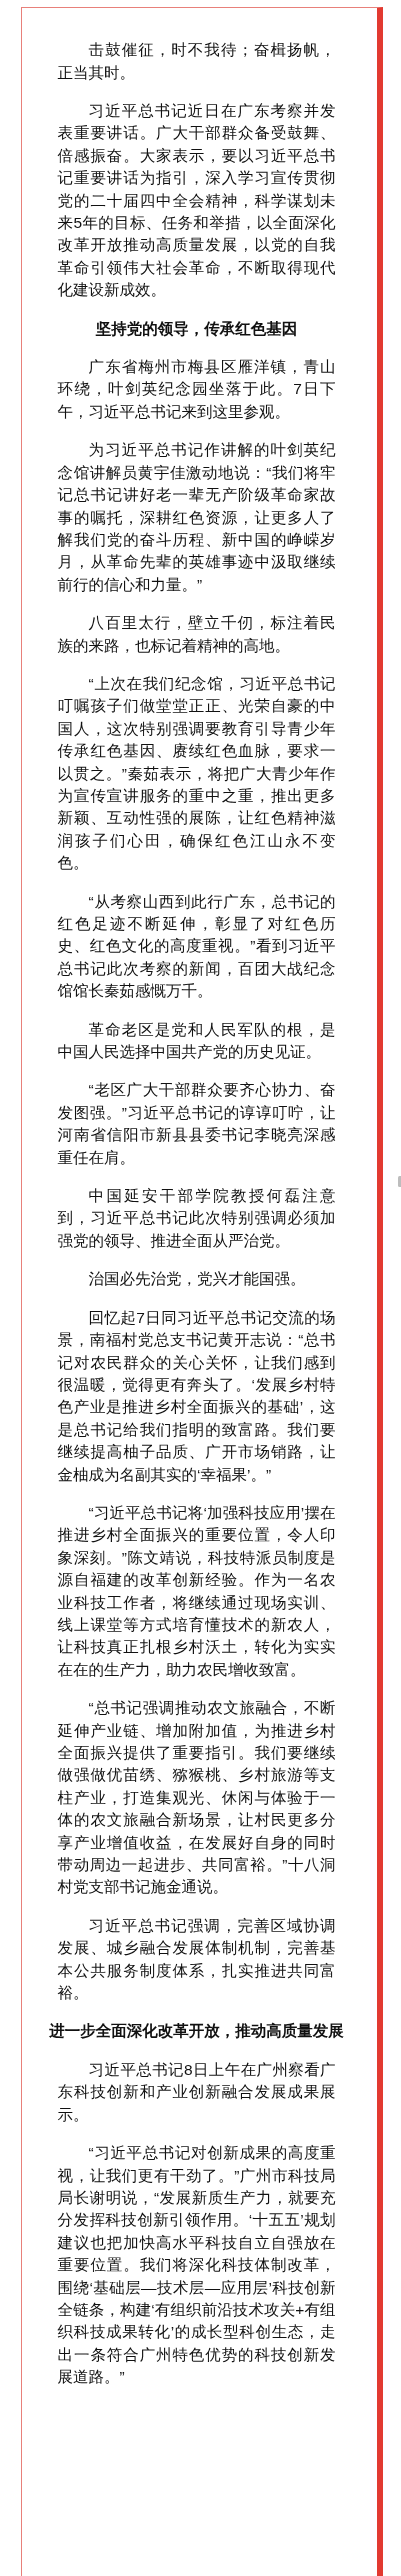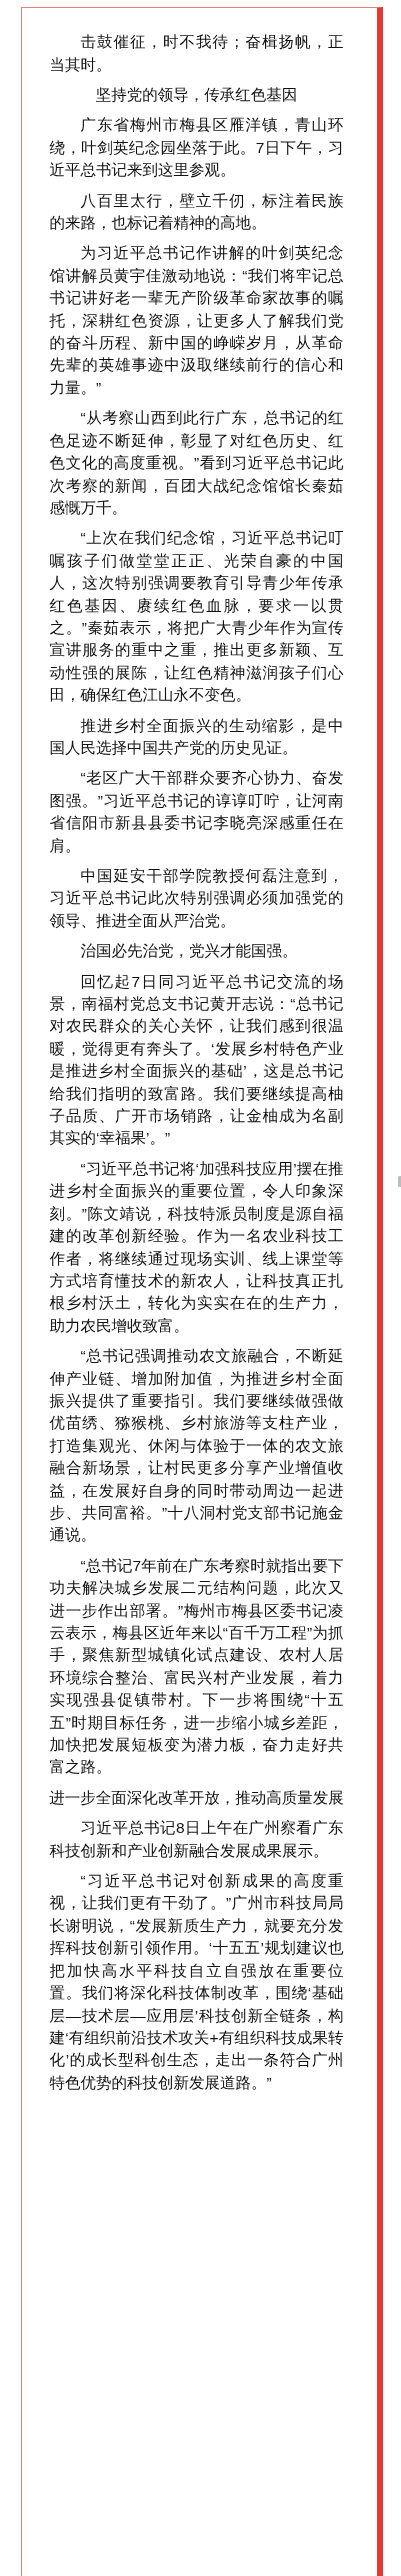--- a/index.html
+++ b/index.html
@@ -33,61 +33,62 @@
     width: 100%;
     height: 100%;
     padding: 15px 25px 31px 20px;
     overflow: hidden;
     color: #111111;
     font-size: 15.5px;
     line-height: 22.4px;
     text-align: justify;
   }
   .para {
-    margin: 8px;
+    margin: 16px;
     text-indent: 2em;
     word-break: break-all;
   }
   .heading {
     margin: 0;
-    font-weight: 400;
+    font-weight: 700;
     text-align: center;
     text-indent: 0;
   }
   .scroll-thumb {
     position: absolute;
     right: 0.5px;
     top: 1176px;
     width: 3.1px;
     height: 10.8px;
     background: #bdbdbd;
     border-radius: 1.5px;
   }
 </style>
 </head>
 <body>
 
 <div id="canvas">
   <div id="frame">
     <div id="article">
         <div class="para">击鼓催征，时不我待；奋楫扬帆，正当其时。</div>
+        <div class="para">习近平总书记近日在广东考察并发表重要讲话。广大干部群众备受鼓舞、倍感振奋。大家表示，要以习近平总书记重要讲话为指引，深入学习宣传贯彻党的二十届四中全会精神，科学谋划未来5年的目标、任务和举措，以全面深化改革开放推动高质量发展，以党的自我革命引领伟大社会革命，不断取得现代化建设新成效。</div>
         <div class="heading">坚持党的领导，传承红色基因</div>
         <div class="para">广东省梅州市梅县区雁洋镇，青山环绕，叶剑英纪念园坐落于此。7日下午，习近平总书记来到这里参观。</div>
+        <div class="para">为习近平总书记作讲解的叶剑英纪念馆讲解员黄宇佳激动地说：“我们将牢记总书记讲好老一辈无产阶级革命家故事的嘱托，深耕红色资源，让更多人了解我们党的奋斗历程、新中国的峥嵘岁月，从革命先辈的英雄事迹中汲取继续前行的信心和力量。”</div>
         <div class="para">八百里太行，壁立千仞，标注着民族的来路，也标记着精神的高地。</div>
-        <div class="para">为习近平总书记作讲解的叶剑英纪念馆讲解员黄宇佳激动地说：“我们将牢记总书记讲好老一辈无产阶级革命家故事的嘱托，深耕红色资源，让更多人了解我们党的奋斗历程、新中国的峥嵘岁月，从革命先辈的英雄事迹中汲取继续前行的信心和力量。”</div>
+        <div class="para">“上次在我们纪念馆，习近平总书记叮嘱孩子们做堂堂正正、光荣自豪的中国人，这次特别强调要教育引导青少年传承红色基因、赓续红色血脉，要求一以贯之。”秦茹表示，将把广大青少年作为宣传宣讲服务的重中之重，推出更多新颖、互动性强的展陈，让红色精神滋润孩子们心田，确保红色江山永不变色。</div>
         <div class="para">“从考察山西到此行广东，总书记的红色足迹不断延伸，彰显了对红色历史、红色文化的高度重视。”看到习近平总书记此次考察的新闻，百团大战纪念馆馆长秦茹感慨万千。</div>
-        <div class="para">“上次在我们纪念馆，习近平总书记叮嘱孩子们做堂堂正正、光荣自豪的中国人，这次特别强调要教育引导青少年传承红色基因、赓续红色血脉，要求一以贯之。”秦茹表示，将把广大青少年作为宣传宣讲服务的重中之重，推出更多新颖、互动性强的展陈，让红色精神滋润孩子们心田，确保红色江山永不变色。</div>
-        <div class="para">推进乡村全面振兴的生动缩影，是中国人民选择中国共产党的历史见证。</div>
+        <div class="para">革命老区是党和人民军队的根，是中国人民选择中国共产党的历史见证。</div>
         <div class="para">“老区广大干部群众要齐心协力、奋发图强。”习近平总书记的谆谆叮咛，让河南省信阳市新县县委书记李晓亮深感重任在肩。</div>
         <div class="para">中国延安干部学院教授何磊注意到，习近平总书记此次特别强调必须加强党的领导、推进全面从严治党。</div>
         <div class="para">治国必先治党，党兴才能国强。</div>
         <div class="para">回忆起7日同习近平总书记交流的场景，南福村党总支书记黄开志说：“总书记对农民群众的关心关怀，让我们感到很温暖，觉得更有奔头了。‘发展乡村特色产业是推进乡村全面振兴的基础’，这是总书记给我们指明的致富路。我们要继续提高柚子品质、广开市场销路，让金柚成为名副其实的‘幸福果’。”</div>
         <div class="para">“习近平总书记将‘加强科技应用’摆在推进乡村全面振兴的重要位置，令人印象深刻。”陈文靖说，科技特派员制度是源自福建的改革创新经验。作为一名农业科技工作者，将继续通过现场实训、线上课堂等方式培育懂技术的新农人，让科技真正扎根乡村沃土，转化为实实在在的生产力，助力农民增收致富。</div>
         <div class="para">“总书记强调推动农文旅融合，不断延伸产业链、增加附加值，为推进乡村全面振兴提供了重要指引。我们要继续做强做优苗绣、猕猴桃、乡村旅游等支柱产业，打造集观光、休闲与体验于一体的农文旅融合新场景，让村民更多分享产业增值收益，在发展好自身的同时带动周边一起进步、共同富裕。”十八洞村党支部书记施金通说。</div>
-        <div class="para">“总书记7年前在广东考察时就指出要下功夫解决城乡发展二元结构问题，此次又进一步作出部署。”梅州市梅县区委书记凌云表示，梅县区近年来以“百千万工程”为抓手，聚焦新型城镇化试点建设、农村人居环境综合整治、富民兴村产业发展，着力实现强县促镇带村。下一步将围绕“十五五”时期目标任务，进一步缩小城乡差距，加快把发展短板变为潜力板，奋力走好共富之路。</div>
+        <div class="para">习近平总书记强调，完善区域协调发展、城乡融合发展体制机制，完善基本公共服务制度体系，扎实推进共同富裕。</div>
         <div class="heading">进一步全面深化改革开放，推动高质量发展</div>
         <div class="para">习近平总书记8日上午在广州察看广东科技创新和产业创新融合发展成果展示。</div>
         <div class="para">“习近平总书记对创新成果的高度重视，让我们更有干劲了。”广州市科技局局长谢明说，“发展新质生产力，就要充分发挥科技创新引领作用。‘十五五’规划建议也把加快高水平科技自立自强放在重要位置。我们将深化科技体制改革，围绕‘基础层—技术层—应用层’科技创新全链条，构建‘有组织前沿技术攻关+有组织科技成果转化’的成长型科创生态，走出一条符合广州特色优势的科技创新发展道路。”</div>
       </div>
   </div>
   <div class="scroll-thumb"></div>
 </div>
 
 
 </body></html>

